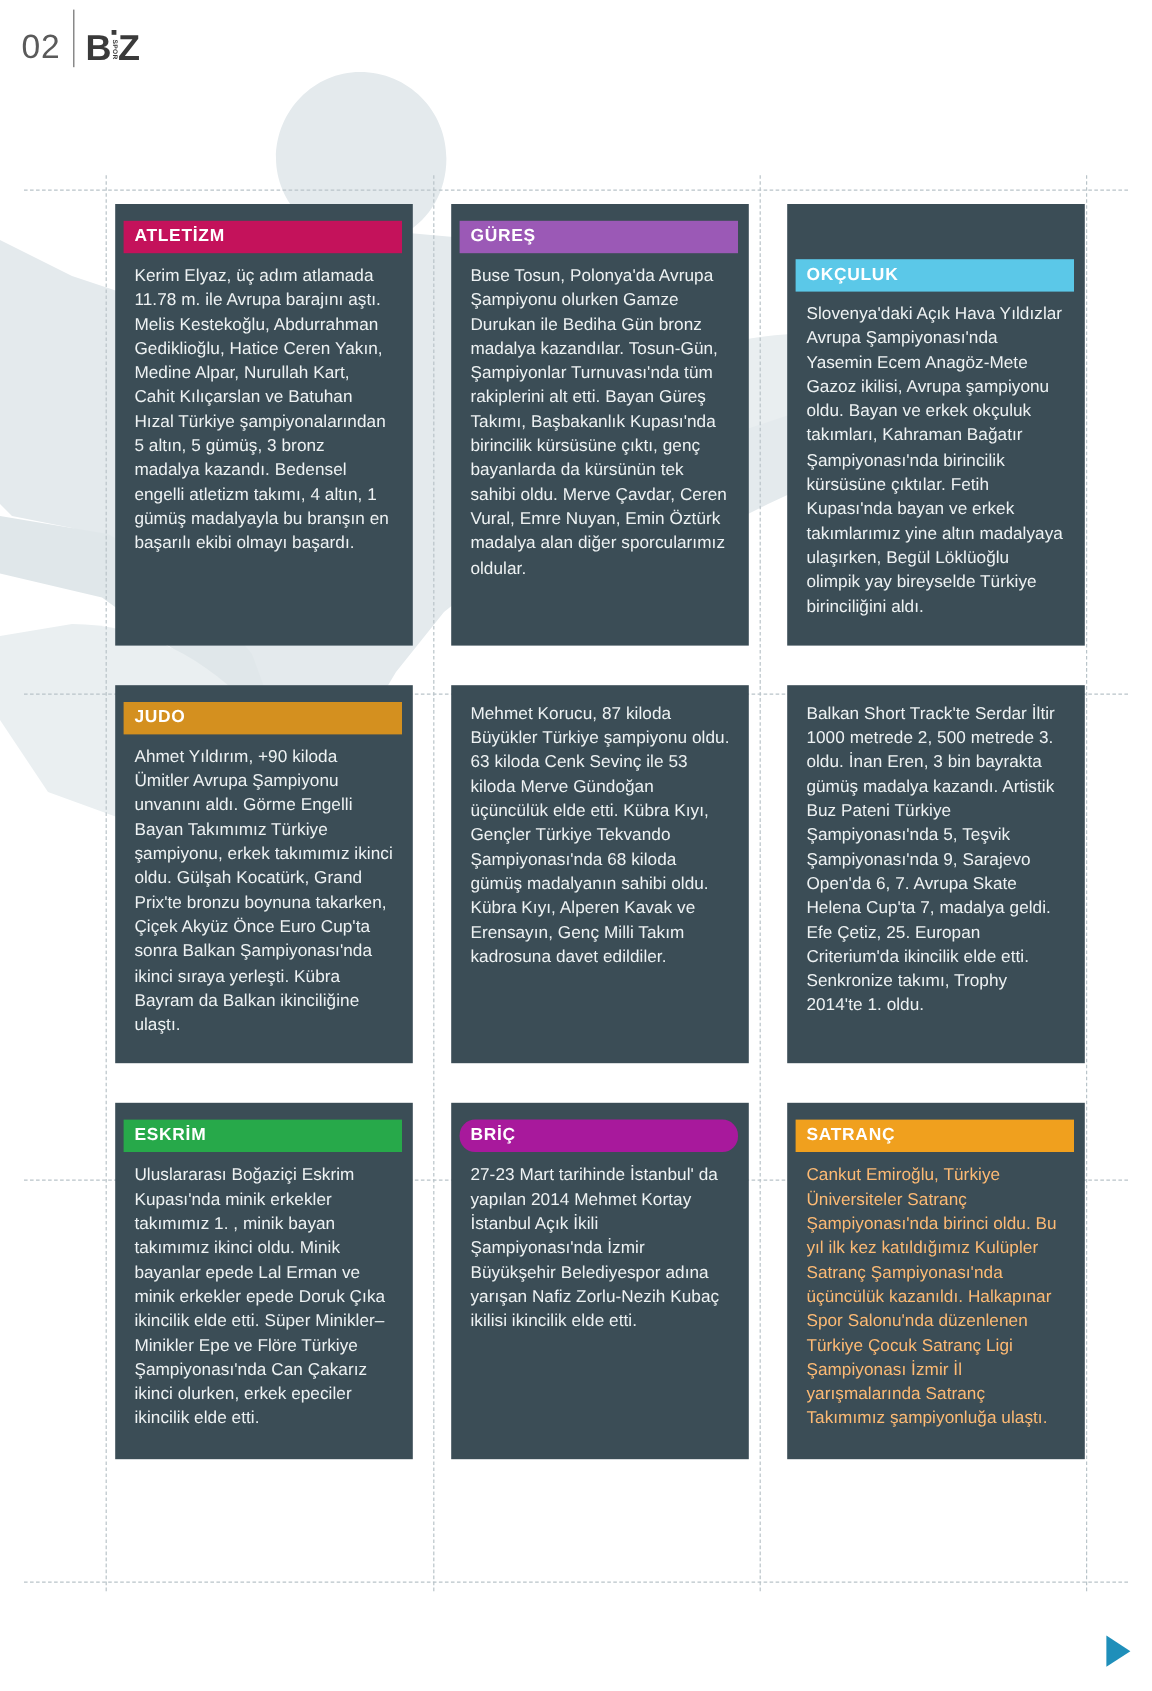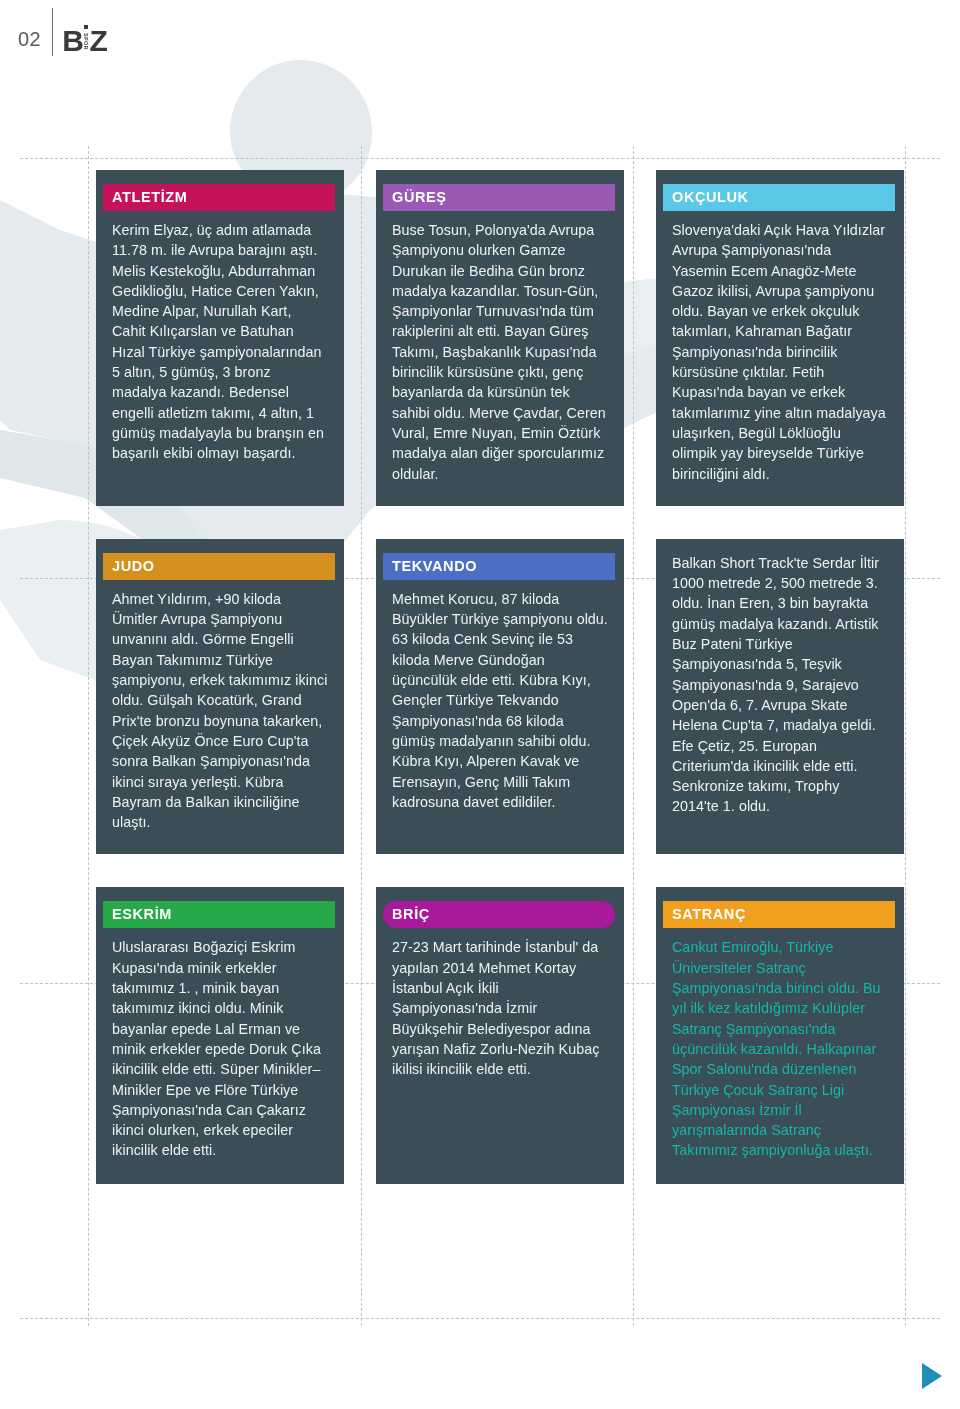--- a/index.html
+++ b/index.html
@@ -44,21 +44,21 @@
   
   .page-header {
     position: absolute;
     top: 0; left: 0;
     z-index: 3;
     display: flex;
     align-items: center;
     padding: 22px 0 0 18px;
   }
   .folio {
-    font-size: 20px;
+    font-size: 28px;
     color: #5a5a5a;
     letter-spacing: 0.5px;
     font-family: "Liberation Sans", sans-serif;
     padding-right: 11px;
   }
   .logo-rule {
     width: 1px;
     background: #6d6d6d;
     height: 48px;
     margin-top: -14px;
@@ -210,49 +210,48 @@
   <div class="grid-row row-1">
     <section class="card" style="background: rgb(59, 77, 86);">
       <div class="card-title" style="background: rgb(196, 18, 91);">ATLETİZM</div>
       <p class="card-body" style="color: rgb(238, 242, 243);">Kerim Elyaz, üç adım atlamada 11.78 m. ile Avrupa barajını aştı. Melis Kestekoğlu, Abdurrahman Gediklioğlu, Hatice Ceren Yakın, Medine Alpar, Nurullah Kart, Cahit Kılıçarslan ve Batuhan Hızal Türkiye şampiyonalarından 5 altın, 5 gümüş, 3 bronz madalya kazandı. Bedensel engelli atletizm takımı, 4 altın, 1 gümüş madalyayla bu branşın en başarılı ekibi olmayı başardı.</p>
     </section>
     <section class="card" style="background: rgb(59, 77, 86);">
       <div class="card-title" style="background: rgb(155, 89, 182);">GÜREŞ</div>
       <p class="card-body" style="color: rgb(238, 242, 243);">Buse Tosun, Polonya'da Avrupa Şampiyonu olurken Gamze Durukan ile Bediha Gün bronz madalya kazandılar. Tosun-Gün, Şampiyonlar Turnuvası'nda tüm rakiplerini alt etti. Bayan Güreş Takımı, Başbakanlık Kupası'nda birincilik kürsüsüne çıktı, genç bayanlarda da kürsünün tek sahibi oldu. Merve Çavdar, Ceren Vural, Emre Nuyan, Emin Öztürk madalya alan diğer sporcularımız oldular.</p>
     </section>
     <section class="card" style="background: rgb(59, 77, 86);">
-      <div class="card-title" style="background: rgb(91, 200, 232);">OKÇULUK</div>
+      <div class="card-title" style="background: rgb(91, 200, 232); margin-top: 32px;">OKÇULUK</div>
       <p class="card-body" style="color: rgb(238, 242, 243);">Slovenya'daki Açık Hava Yıldızlar Avrupa Şampiyonası'nda Yasemin Ecem Anagöz-Mete Gazoz ikilisi, Avrupa şampiyonu oldu. Bayan ve erkek okçuluk takımları, Kahraman Bağatır Şampiyonası'nda birincilik kürsüsüne çıktılar. Fetih Kupası'nda bayan ve erkek takımlarımız yine altın madalyaya ulaşırken, Begül Löklüoğlu olimpik yay bireyselde Türkiye birinciliğini aldı.</p>
     </section>
   </div>
 
   <div class="grid-row row-2">
     <section class="card" style="background: rgb(59, 77, 86);">
       <div class="card-title" style="background: rgb(212, 144, 31);">JUDO</div>
       <p class="card-body" style="color: rgb(238, 242, 243);">Ahmet Yıldırım, +90 kiloda Ümitler Avrupa Şampiyonu unvanını aldı. Görme Engelli Bayan Takımımız Türkiye şampiyonu, erkek takımımız ikinci oldu. Gülşah Kocatürk, Grand Prix'te bronzu boynuna takarken, Çiçek Akyüz Önce Euro Cup'ta sonra Balkan Şampiyonası'nda ikinci sıraya yerleşti. Kübra Bayram da Balkan ikinciliğine ulaştı.</p>
     </section>
     <section class="card" style="background: rgb(59, 77, 86);">
-      <div class="card-title" style="background: rgb(74, 111, 196);">TEKVANDO</div>
       <p class="card-body" style="color: rgb(238, 242, 243);">Mehmet Korucu, 87 kiloda Büyükler Türkiye şampiyonu oldu. 63 kiloda Cenk Sevinç ile 53 kiloda Merve Gündoğan üçüncülük elde etti.  Kübra Kıyı, Gençler Türkiye Tekvando Şampiyonası'nda 68 kiloda gümüş madalyanın sahibi oldu. Kübra Kıyı, Alperen Kavak ve Erensayın, Genç Milli Takım kadrosuna davet edildiler.</p>
     </section>
     <section class="card" style="background: rgb(59, 77, 86);">
       <p class="card-body" style="color: rgb(238, 242, 243);">Balkan Short Track'te Serdar İltir 1000 metrede 2, 500 metrede 3. oldu. İnan Eren, 3 bin bayrakta gümüş madalya kazandı. Artistik Buz Pateni Türkiye Şampiyonası'nda 5, Teşvik Şampiyonası'nda 9, Sarajevo Open'da 6, 7. Avrupa Skate Helena Cup'ta 7, madalya geldi. Efe Çetiz, 25. Europan Criterium'da ikincilik elde etti. Senkronize takımı, Trophy 2014'te 1. oldu.</p>
     </section>
   </div>
 
   <div class="grid-row row-3">
     <section class="card" style="background: rgb(59, 77, 86);">
       <div class="card-title" style="background: rgb(39, 169, 74);">ESKRİM</div>
       <p class="card-body" style="color: rgb(238, 242, 243);">Uluslararası Boğaziçi Eskrim Kupası'nda minik erkekler takımımız 1. , minik bayan takımımız ikinci oldu. Minik bayanlar epede Lal Erman ve minik erkekler epede Doruk Çıka ikincilik elde etti. Süper Minikler–Minikler Epe ve Flöre Türkiye Şampiyonası'nda Can Çakarız ikinci olurken, erkek epeciler ikincilik elde etti.</p>
     </section>
     <section class="card" style="background: rgb(59, 77, 86);">
       <div class="card-title" style="background: rgb(168, 25, 156); border-radius: 13px;">BRİÇ</div>
       <p class="card-body" style="color: rgb(238, 242, 243);">27-23 Mart tarihinde İstanbul' da yapılan 2014 Mehmet Kortay İstanbul Açık İkili Şampiyonası'nda İzmir Büyükşehir Belediyespor adına yarışan Nafiz Zorlu-Nezih Kubaç ikilisi ikincilik elde etti.</p>
     </section>
     <section class="card" style="background: rgb(59, 77, 86);">
       <div class="card-title" style="background: rgb(240, 160, 30);">SATRANÇ</div>
-      <p class="card-body" style="color: #14b8a6;">Cankut Emiroğlu, Türkiye Üniversiteler Satranç Şampiyonası'nda birinci oldu. Bu yıl ilk kez katıldığımız Kulüpler Satranç Şampiyonası'nda üçüncülük kazanıldı. Halkapınar Spor Salonu'nda düzenlenen Türkiye Çocuk Satranç Ligi Şampiyonası İzmir İl yarışmalarında Satranç Takımımız şampiyonluğa ulaştı.</p>
+      <p class="card-body" style="color: #fdba74;">Cankut Emiroğlu, Türkiye Üniversiteler Satranç Şampiyonası'nda birinci oldu. Bu yıl ilk kez katıldığımız Kulüpler Satranç Şampiyonası'nda üçüncülük kazanıldı. Halkapınar Spor Salonu'nda düzenlenen Türkiye Çocuk Satranç Ligi Şampiyonası İzmir İl yarışmalarında Satranç Takımımız şampiyonluğa ulaştı.</p>
     </section>
   </div>
 
 </main>
 
 <div class="next-arrow" style="border-left-color: rgb(31, 143, 186);"></div>
 
 </body></html>

